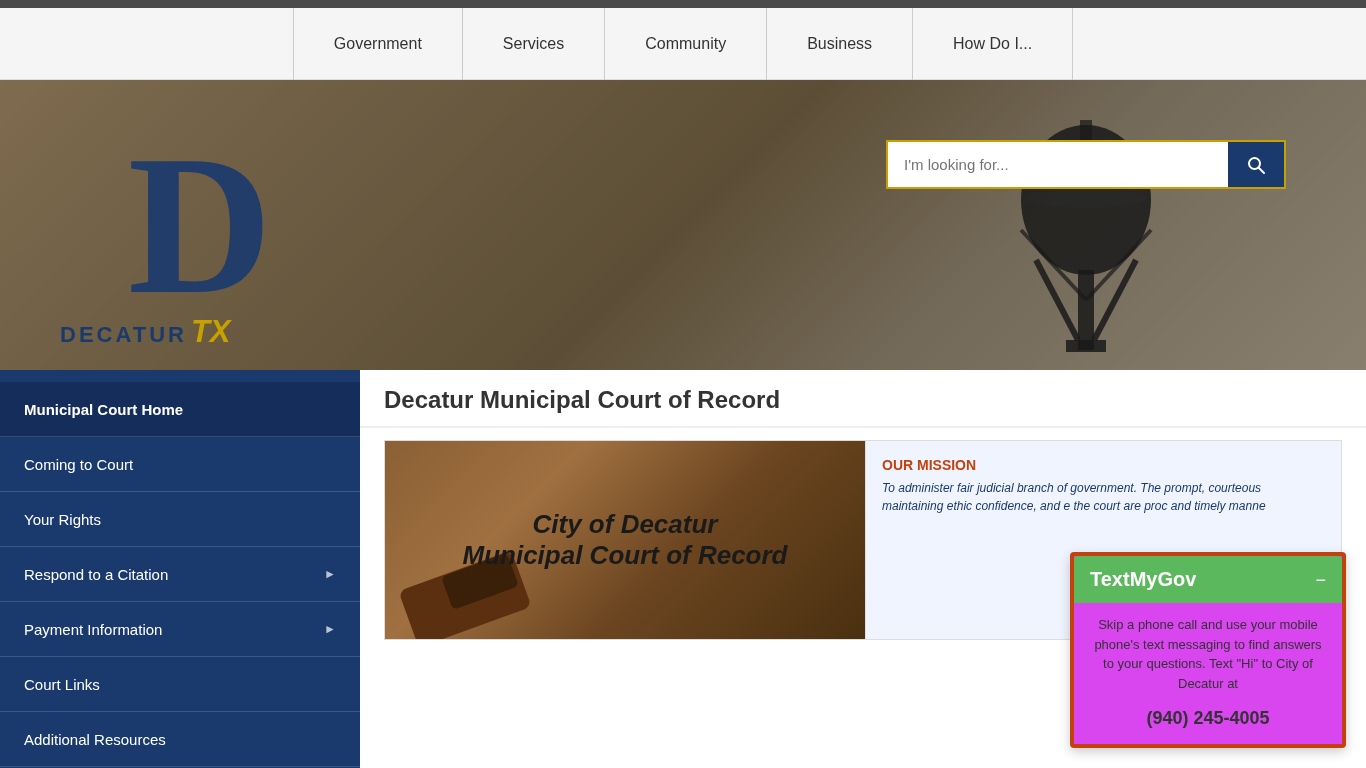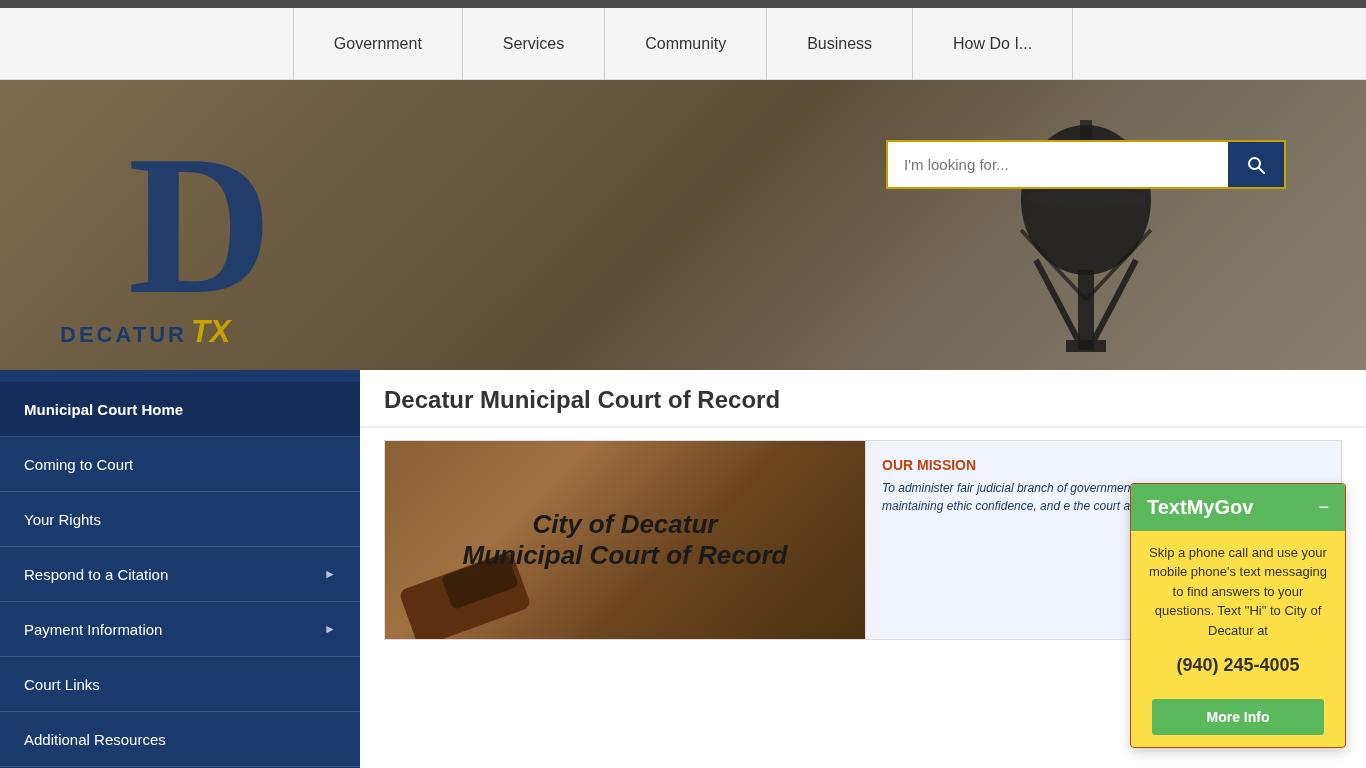--- a/index.html
+++ b/index.html
@@ -264,23 +264,23 @@
       color: #1a3a6e;
       font-style: italic;
       line-height: 1.5;
     }
 
     
     .textmygov-widget {
       position: fixed;
       right: 20px;
       bottom: 20px;
-      width: 216px;
-      background: #fde047;
-      border: 1px solid #c2410c;
+      width: 276px;
+      background: #d946ef;
+      border: 4px solid #c2410c;
       border-radius: 4px;
       box-shadow: 0 4px 12px rgba(0,0,0,0.2);
       z-index: 1000;
     }
     .textmygov-header {
       background: #5cb85c;
       border-radius: 4px 4px 0 0;
       padding: 12px 16px;
       display: flex;
       align-items: center;
@@ -432,14 +432,13 @@
 
 <div class="textmygov-widget">
   <div class="textmygov-header">
     <span class="textmygov-title">TextMyGov</span>
     <button class="textmygov-close">−</button>
   </div>
   <div class="textmygov-body">
     <span>Skip a phone call and use your mobile phone's text messaging to find answers to your questions. Text "Hi" to City of Decatur at</span>
     <span class="textmygov-phone">(940) 245-4005</span>
   </div>
-  <button class="more-info-btn">More Info</button>
 </div>
 
 </body></html>

